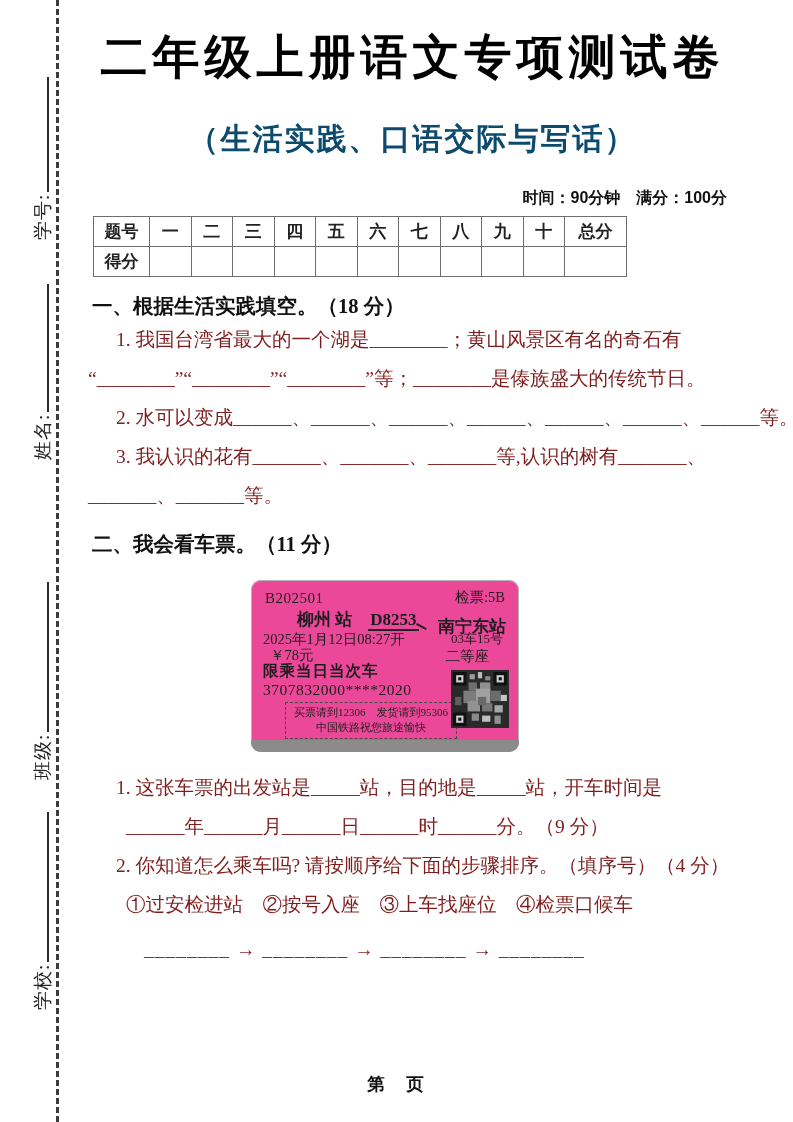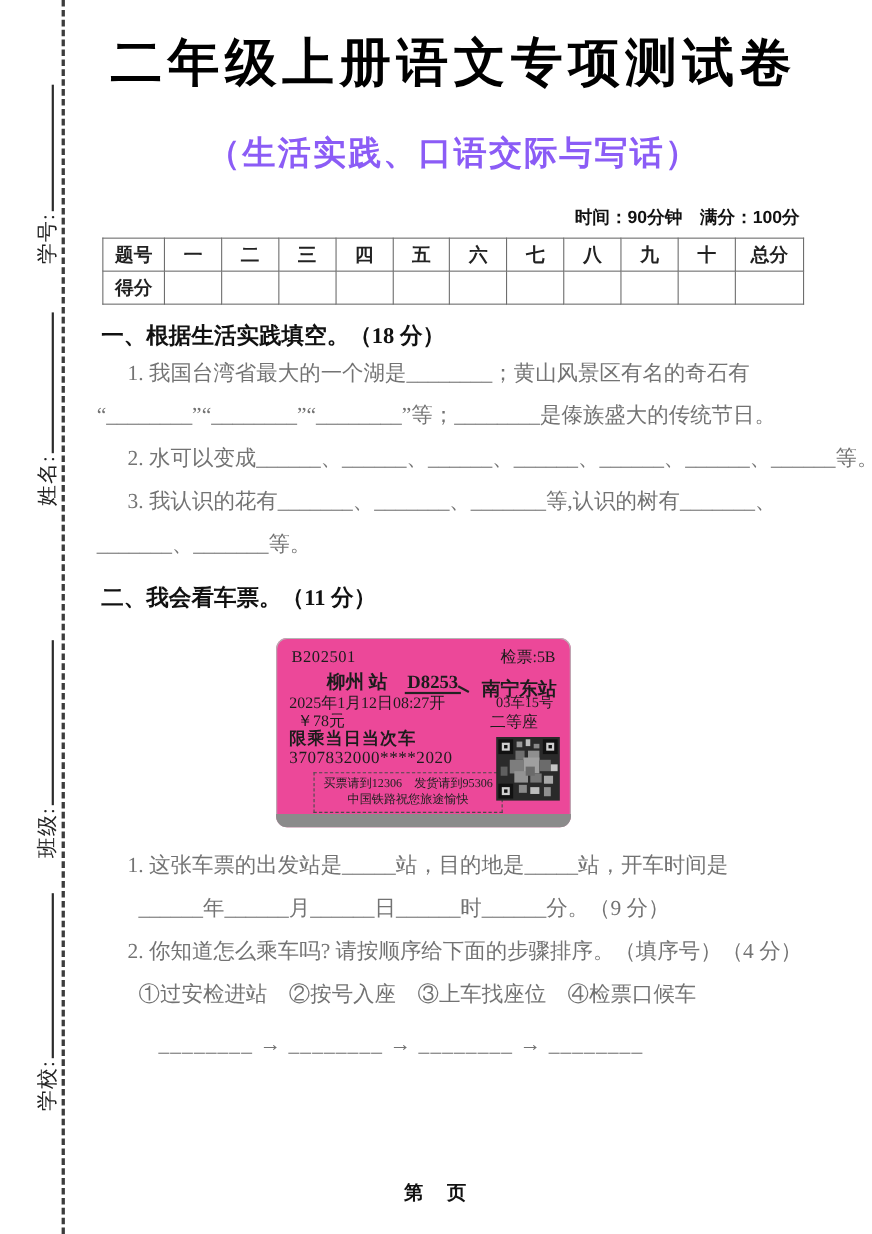--- a/index.html
+++ b/index.html
@@ -58,38 +58,38 @@
     color: #000;
     white-space: nowrap;
   }
   .subtitle {
     margin-top: 30px;
     text-align: center;
     font-family: "Liberation Sans", "DejaVu Sans", sans-serif;
     font-weight: 800;
     font-size: 30px;
     letter-spacing: 2px;
-    color: #8b5cf6;
+    color: #0c4a6e;
     white-space: nowrap;
   }
   .time-info {
     margin-top: 28px;
     padding-right: 18px;
     text-align: right;
     font-family: "Liberation Sans", "DejaVu Sans", sans-serif;
     font-weight: 600;
     font-size: 16px;
     color: #111;
     white-space: nowrap;
   }
   
   table.score {
     margin: 7px 0 0 13px;
     border-collapse: collapse;
-    width: 638px;
+    width: 534px;
     table-layout: fixed;
   }
   table.score td {
     border: 1.6px solid #6e6e6e;
     height: 30px;
     text-align: center;
     font-weight: bold;
     font-size: 17px;
     color: #222;
   }
@@ -102,21 +102,21 @@
     font-weight: bold;
     font-size: 20.5px;
     color: #111;
     white-space: nowrap;
     line-height: 28px;
   }
   .qline {
     padding-left: 8px;
     font-size: 19.5px;
     line-height: 39px;
-    color: #737373;
+    color: #7f1d1d;
     white-space: nowrap;
   }
   .qline.indent { padding-left: 36px; }
   .qline.indent2 { padding-left: 46px; }
   .qline.arrows { padding-left: 64px; letter-spacing: 1px; }
 
   
   .ticket {
     position: relative;
     margin: 22px 0 0 171px;

